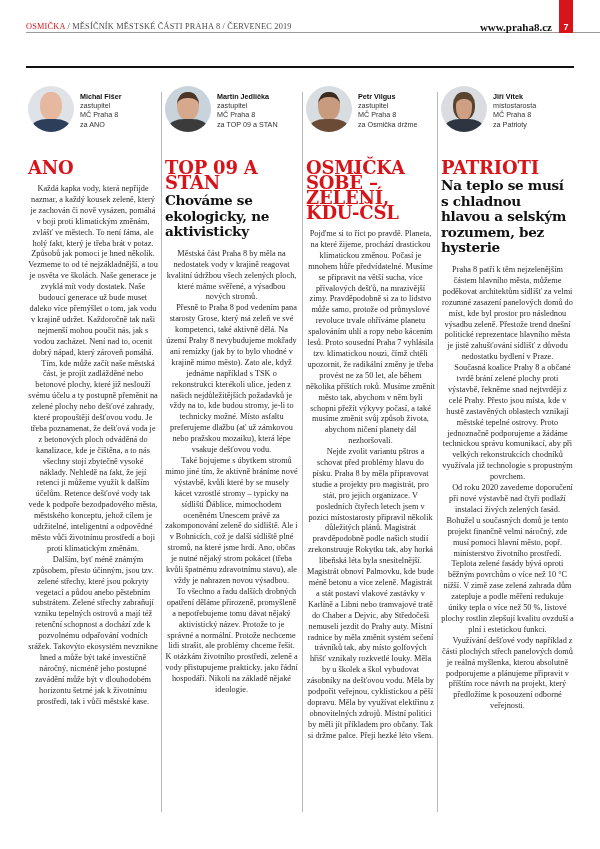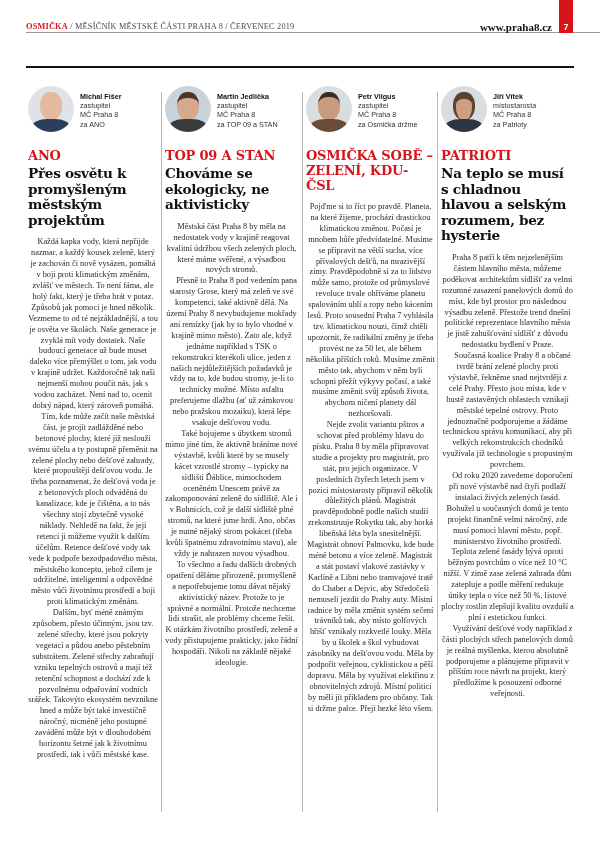--- a/index.html
+++ b/index.html
@@ -1,41 +1,41 @@
 <!DOCTYPE html>
 <html><head>
 <meta charset="utf-8">
 <style>
   * { box-sizing: border-box; margin: 0; padding: 0; }
   html, body { width: 600px; height: 849px; background: #ffffff; overflow: hidden; }
   body { position: relative; font-family: "DejaVu Serif", serif; color: #1a1a1a; }
 
   .topbar { position: absolute; left: 26px; top: 0; width: 574px; height: 33px; border-bottom: 1px solid #9a9a9a; }
   .topbar .left { position: absolute; left: 0; top: 22px; font-family: "Liberation Serif", serif; font-size: 8.3px; letter-spacing: 0.2px; color: #4a4a4a; white-space: nowrap; }
-  .topbar .left .brand { color: #d7141a; font-weight: bold; margin-top: 35px; }
+  .topbar .left .brand { color: #d7141a; font-weight: normal; margin-top: 35px; }
   .topbar .site { position: absolute; right: 48px; top: 21px; font-family: "Liberation Serif", serif; font-weight: bold; font-size: 11px; color: #111; }
   .page-tab { position: absolute; right: 27px; top: 0; width: 14px; height: 33px; background: #d7141a; color: #fff; font-family: "Liberation Sans", sans-serif; font-weight: bold; font-size: 9px; text-align: center; padding-top: 22px; }
 
   .rule { position: absolute; left: 26px; top: 66px; width: 548px; height: 2px; background: #111; }
 
   .col { position: absolute; top: 80px; height: 760px; }
   .col.c1 { left: 28px; width: 130px; }
   .col.c2 { left: 165px; width: 133px; }
   .col.c3 { left: 306px; width: 129px; }
   .col.c4 { left: 441px; width: 133px; }
   .vsep { position: absolute; top: 92px; width: 1px; height: 720px; background: #b7b7b7; }
 
   .author { position: relative; height: 68px; }
   .avatar { position: absolute; left: 0; top: 6px; width: 46px; height: 46px; border-radius: 50%; overflow: hidden; background: #cfd6dd; }
   .avatar .head { position: absolute; left: 12px; top: 6px; width: 22px; height: 28px; border-radius: 45%; }
   .avatar .body { position: absolute; left: 4px; top: 33px; width: 38px; height: 20px; border-radius: 40% 40% 0 0; }
   .author .info { position: absolute; left: 52px; top: 12px; font-family: "Liberation Sans", sans-serif; font-size: 7.2px; line-height: 9.2px; color: #333; }
   .author .info .name { font-weight: bold; color: #111; }
 
-  .party { font-family: "DejaVu Serif", serif; font-weight: bold; color: #d7141a; font-size: 13px; line-height: 15px; margin-top: 0; letter-spacing: -0.2px; }
+  .party { font-family: "DejaVu Serif", serif; font-weight: bold; color: #d7141a; font-size: 18px; line-height: 15px; margin-top: 12px; letter-spacing: -0.2px; }
   .headline { font-family: "DejaVu Serif", serif; font-weight: bold; color: #111; font-size: 13.6px; line-height: 15.6px; margin-top: 3px; letter-spacing: -0.3px; }
   .body-text { font-family: "Liberation Serif", serif; font-size: 8.3px; line-height: 10.9px; color: #2a2a2a; margin-top: 9px; text-align: center; }
   .body-text p { text-indent: 10px; }
   .body-text p:first-child { text-indent: 0; }
 </style>
 </head>
 <body>
 
 <div class="topbar">
   <div class="left">
@@ -58,21 +58,20 @@
       <div class="body" style="background:#2c3e5a;"></div>
     </div>
     <div class="info">
       <div class="name">Michal Fišer</div>
       <div>zastupitel</div>
       <div>MČ Praha 8</div>
       <div>za ANO</div>
     </div>
   </div>
   <div class="party">ANO</div>
-  <div class="headline">Přes osvětu k promyšleným městským projektům</div>
   <div class="body-text">
     <p>Každá kapka vody, která nepřijde nazmar, a každý kousek zeleně, který je zachován či nově vysázen, pomáhá v boji proti klimatickým změnám, zvlášť ve městech. To není fáma, ale holý fakt, který je třeba brát v potaz. Způsobů jak pomoci je hned několik. Vezmeme to od té nejzákladnější, a tou je osvěta ve školách. Naše generace je zvyklá mít vody dostatek. Naše budoucí generace už bude muset daleko více přemýšlet o tom, jak vodu v krajině udržet. Každoročně tak naši nejmenší mohou poučit nás, jak s vodou zacházet. Není nad to, ocenit dobrý nápad, který zároveň pomáhá.</p>
     <p>Tím, kde může začít naše městská část, je projít zadlážděné nebo betonové plochy, které již neslouží svému účelu a ty postupně přeměnit na zelené plochy nebo dešťové zahrady, které propouštějí dešťovou vodu. Je třeba poznamenat, že dešťová voda je z betonových ploch odváděná do kanalizace, kde je čištěna, a to nás všechny stojí zbytečně vysoké náklady. Nehledě na fakt, že její retenci ji můžeme využít k dalším účelům. Retence dešťové vody tak vede k podpoře bezodpadového města, městského konceptu, jehož cílem je udržitelné, inteligentní a odpovědné město vůči životnímu prostředí a boji proti klimatickým změnám.</p>
     <p>Dalším, byť méně známým způsobem, přesto účinným, jsou tzv. zelené střechy, které jsou pokryty vegetací a půdou anebo pěstebním substrátem. Zelené střechy zabraňují vzniku tepelných ostrovů a mají též retenční schopnost a dochází zde k pozvolnému odpařování vodních srážek. Takovýto ekosystém nevznikne hned a může být také investičně náročný, nicméně jeho postupné zavádění může být v dlouhodobém horizontu šetrné jak k životnímu prostředí, tak i vůči městské kase.</p>
   </div>
 </div>
 
 <div class="col c2">
   <div class="author">
     <div class="avatar" style="background:#c9d3dc;">

